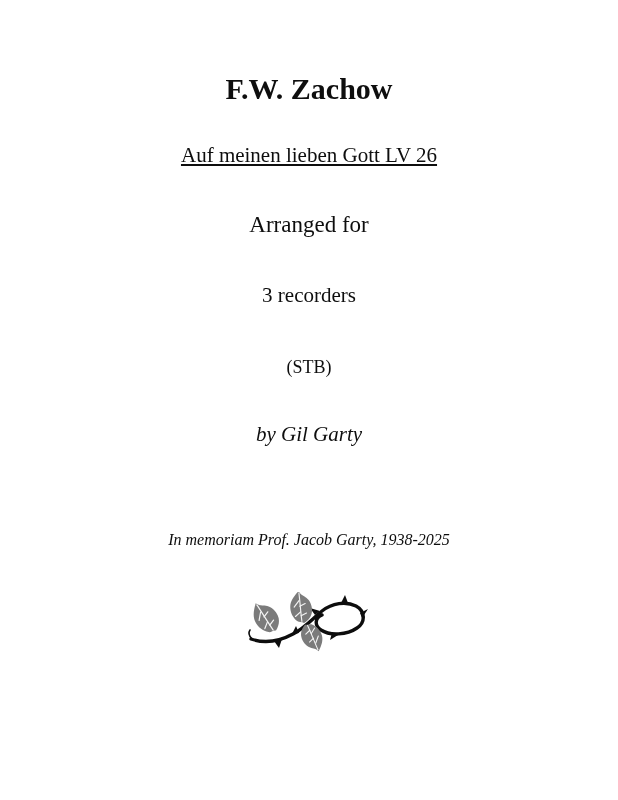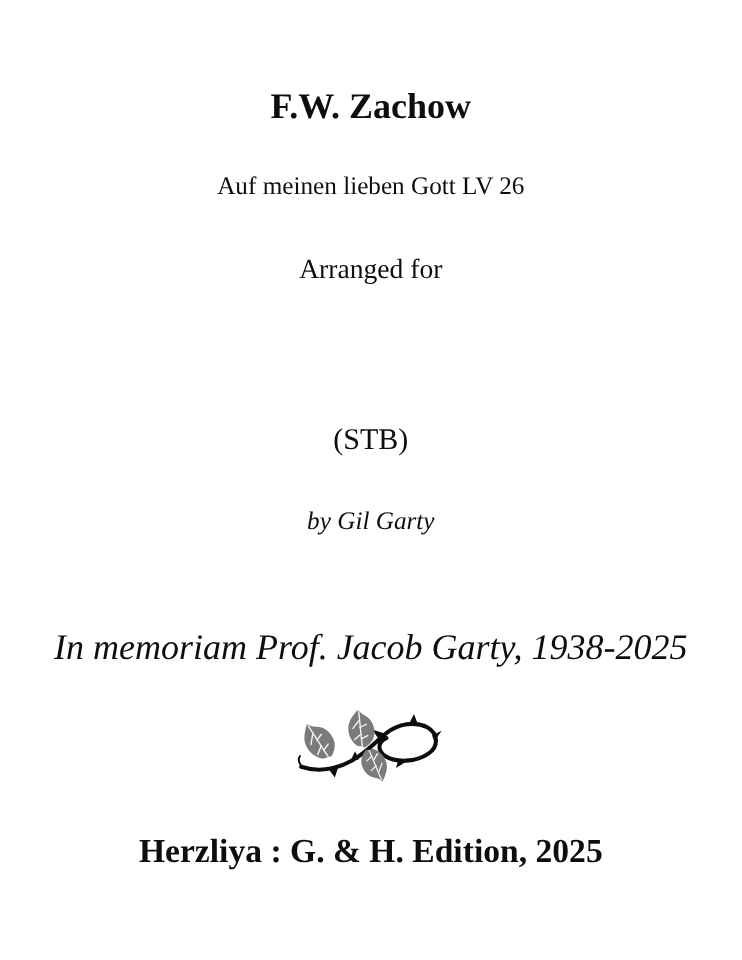--- a/index.html
+++ b/index.html
@@ -26,45 +26,46 @@
   .composer {
     top: 70px;
     font-size: 30px;
     font-weight: bold;
     line-height: 38px;
   }
   .work-title {
     top: 141px;
     font-size: 21px;
     line-height: 28px;
+    text-decoration: underline;
   }
   .arranged-for {
     top: 211px;
     font-size: 23px;
     line-height: 28px;
   }
   .instrumentation {
     top: 281px;
     font-size: 21px;
     line-height: 28px;
   }
   .voicing {
     top: 353px;
-    font-size: 25px;
+    font-size: 18px;
     line-height: 28px;
   }
   .arranger {
     top: 420px;
     font-size: 21px;
     line-height: 28px;
     font-style: italic;
   }
   .dedication {
     top: 525px;
-    font-size: 30px;
+    font-size: 16px;
     line-height: 29px;
     font-style: italic;
   }
   .ornament {
     position: absolute;
     left: 246px;
     top: 592px;
     width: 126px;
     height: 62px;
   }
@@ -79,20 +80,21 @@
 <body>
 
 <div class="page">
 
   <div class="line composer">F.W. Zachow</div>
 
   <div class="line work-title">Auf meinen lieben Gott LV 26</div>
 
   <div class="line arranged-for">Arranged for</div>
 
+  <div class="line instrumentation">3 recorders</div>
 
   <div class="line voicing">(STB)</div>
 
   <div class="line arranger">by Gil Garty</div>
 
   <div class="line dedication">In memoriam Prof. Jacob Garty, 1938-2025</div>
 
   <svg class="ornament" viewBox="0 0 126 62" aria-hidden="true">
     <defs>
       <g id="leaf">
@@ -127,15 +129,14 @@
       <path d="M95,11 L99,3 L102,11 Z" fill="#0d0d0d"></path>
       <path d="M114,21 L122,17 L116,26 Z" fill="#0d0d0d"></path>
       <path d="M86,41 L84,48 L92,43 Z" fill="#0d0d0d"></path>
     </g>
 
     <use href="#leaf" transform="translate(20,26) rotate(-35)"></use>
     <use href="#leaf" transform="translate(55,16) rotate(-8) scale(0.95)"></use>
     <use href="#leaf" transform="translate(66,45) rotate(155) scale(0.88)"></use>
   </svg>
 
-  <div class="line imprint">Herzliya : G. &amp; H. Edition, 2025</div>
 
 </div>
 
 </body></html>

